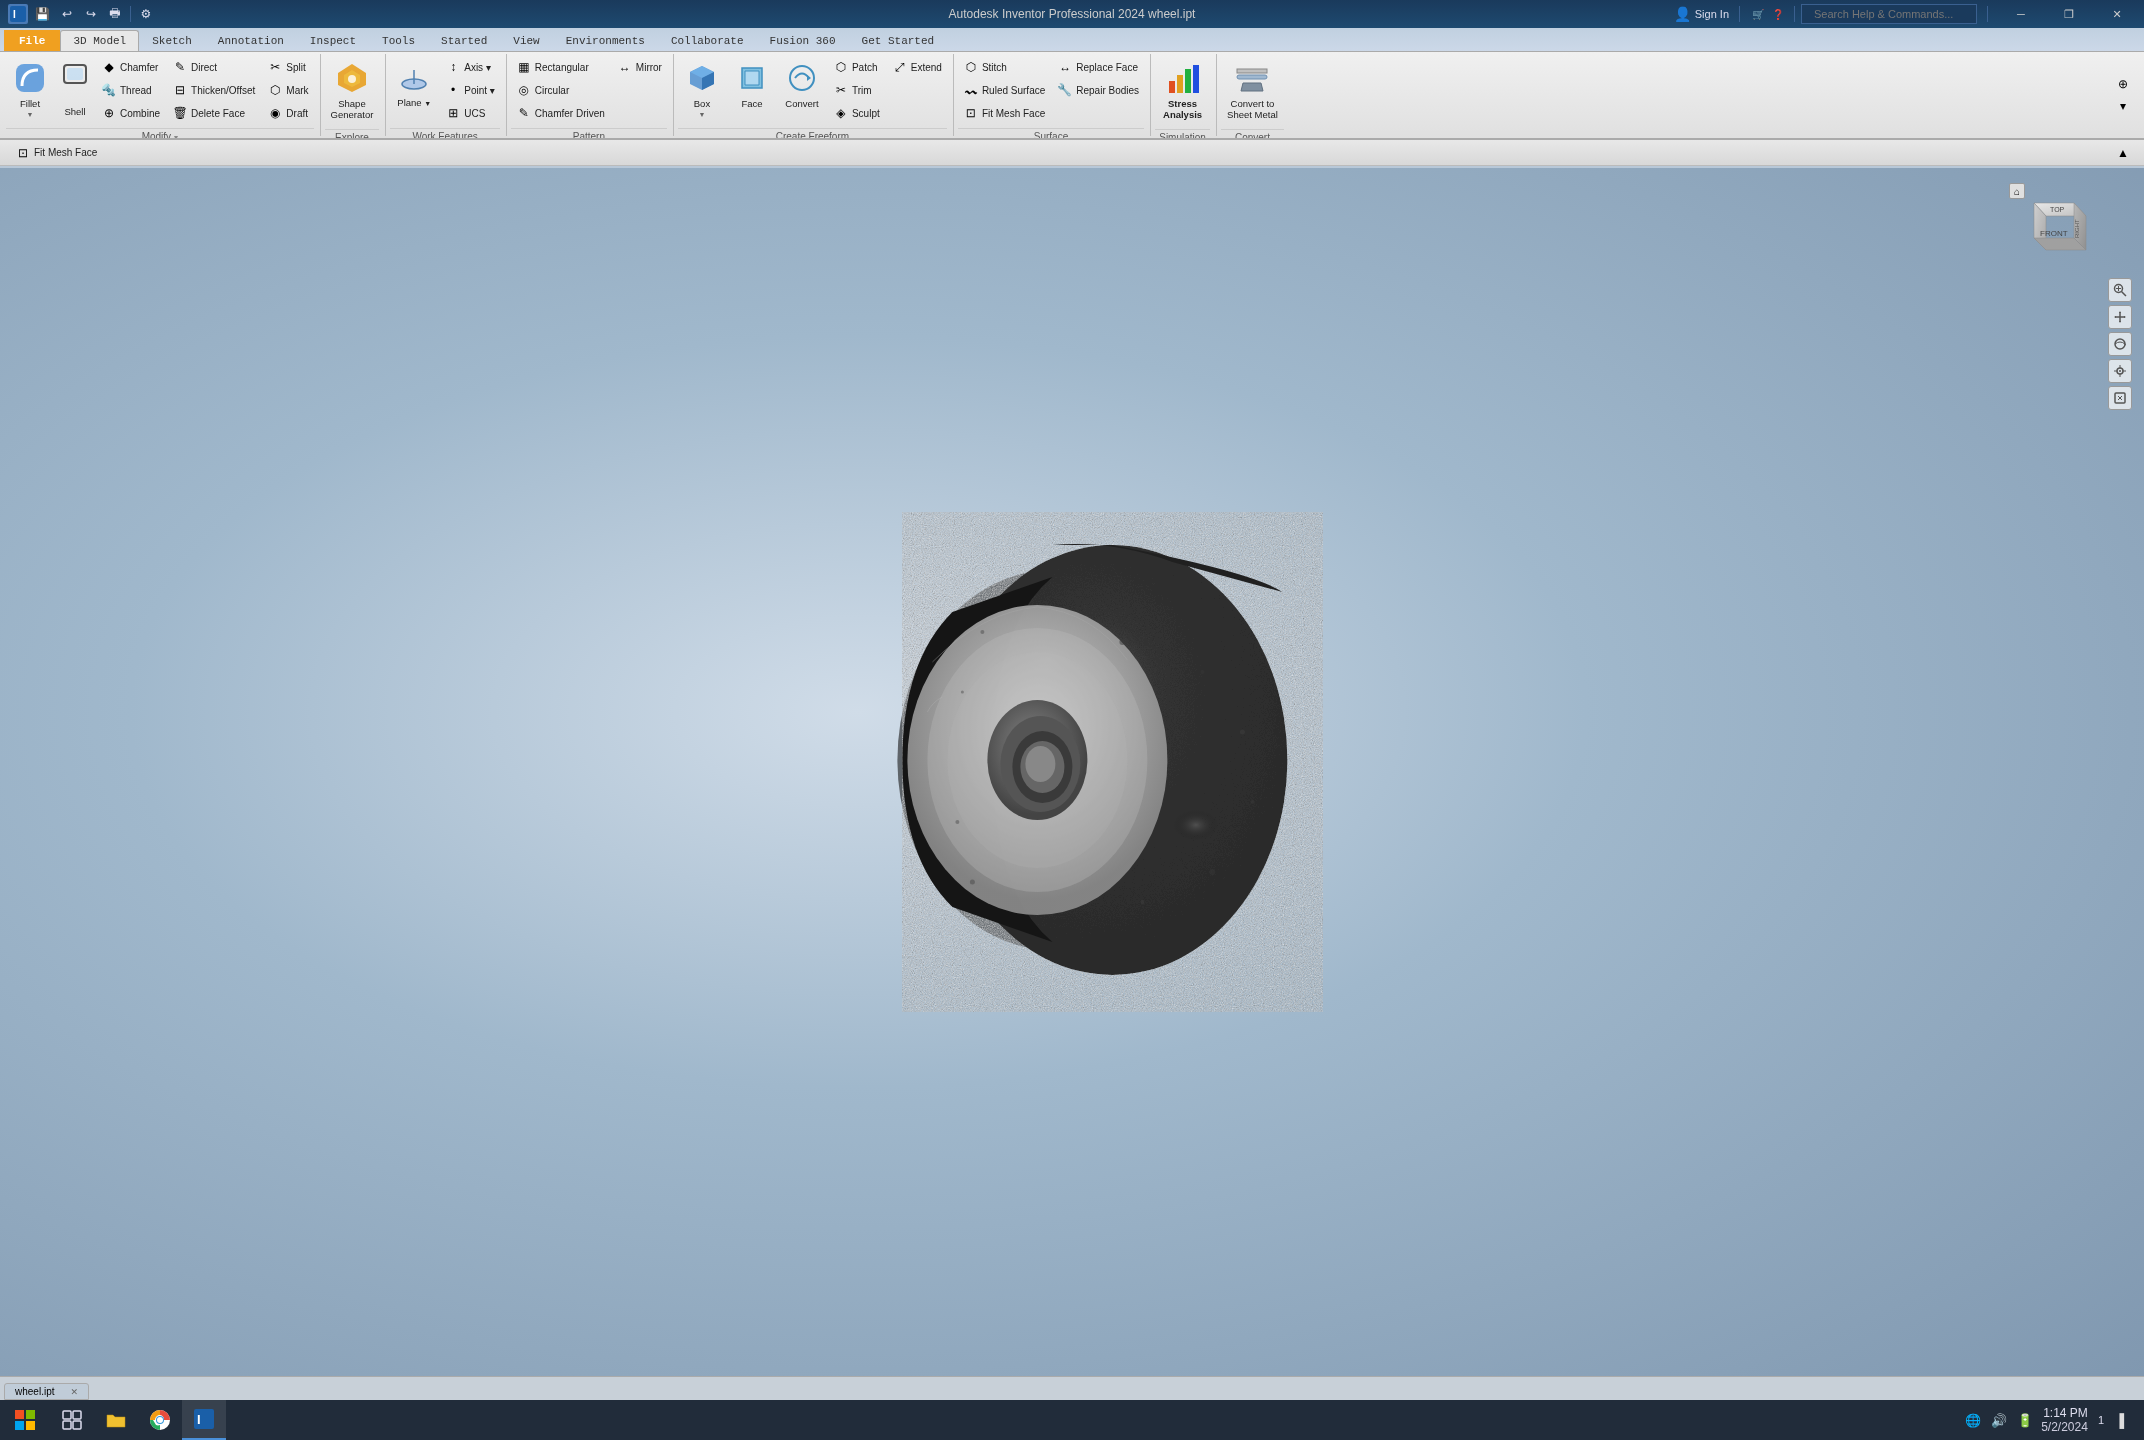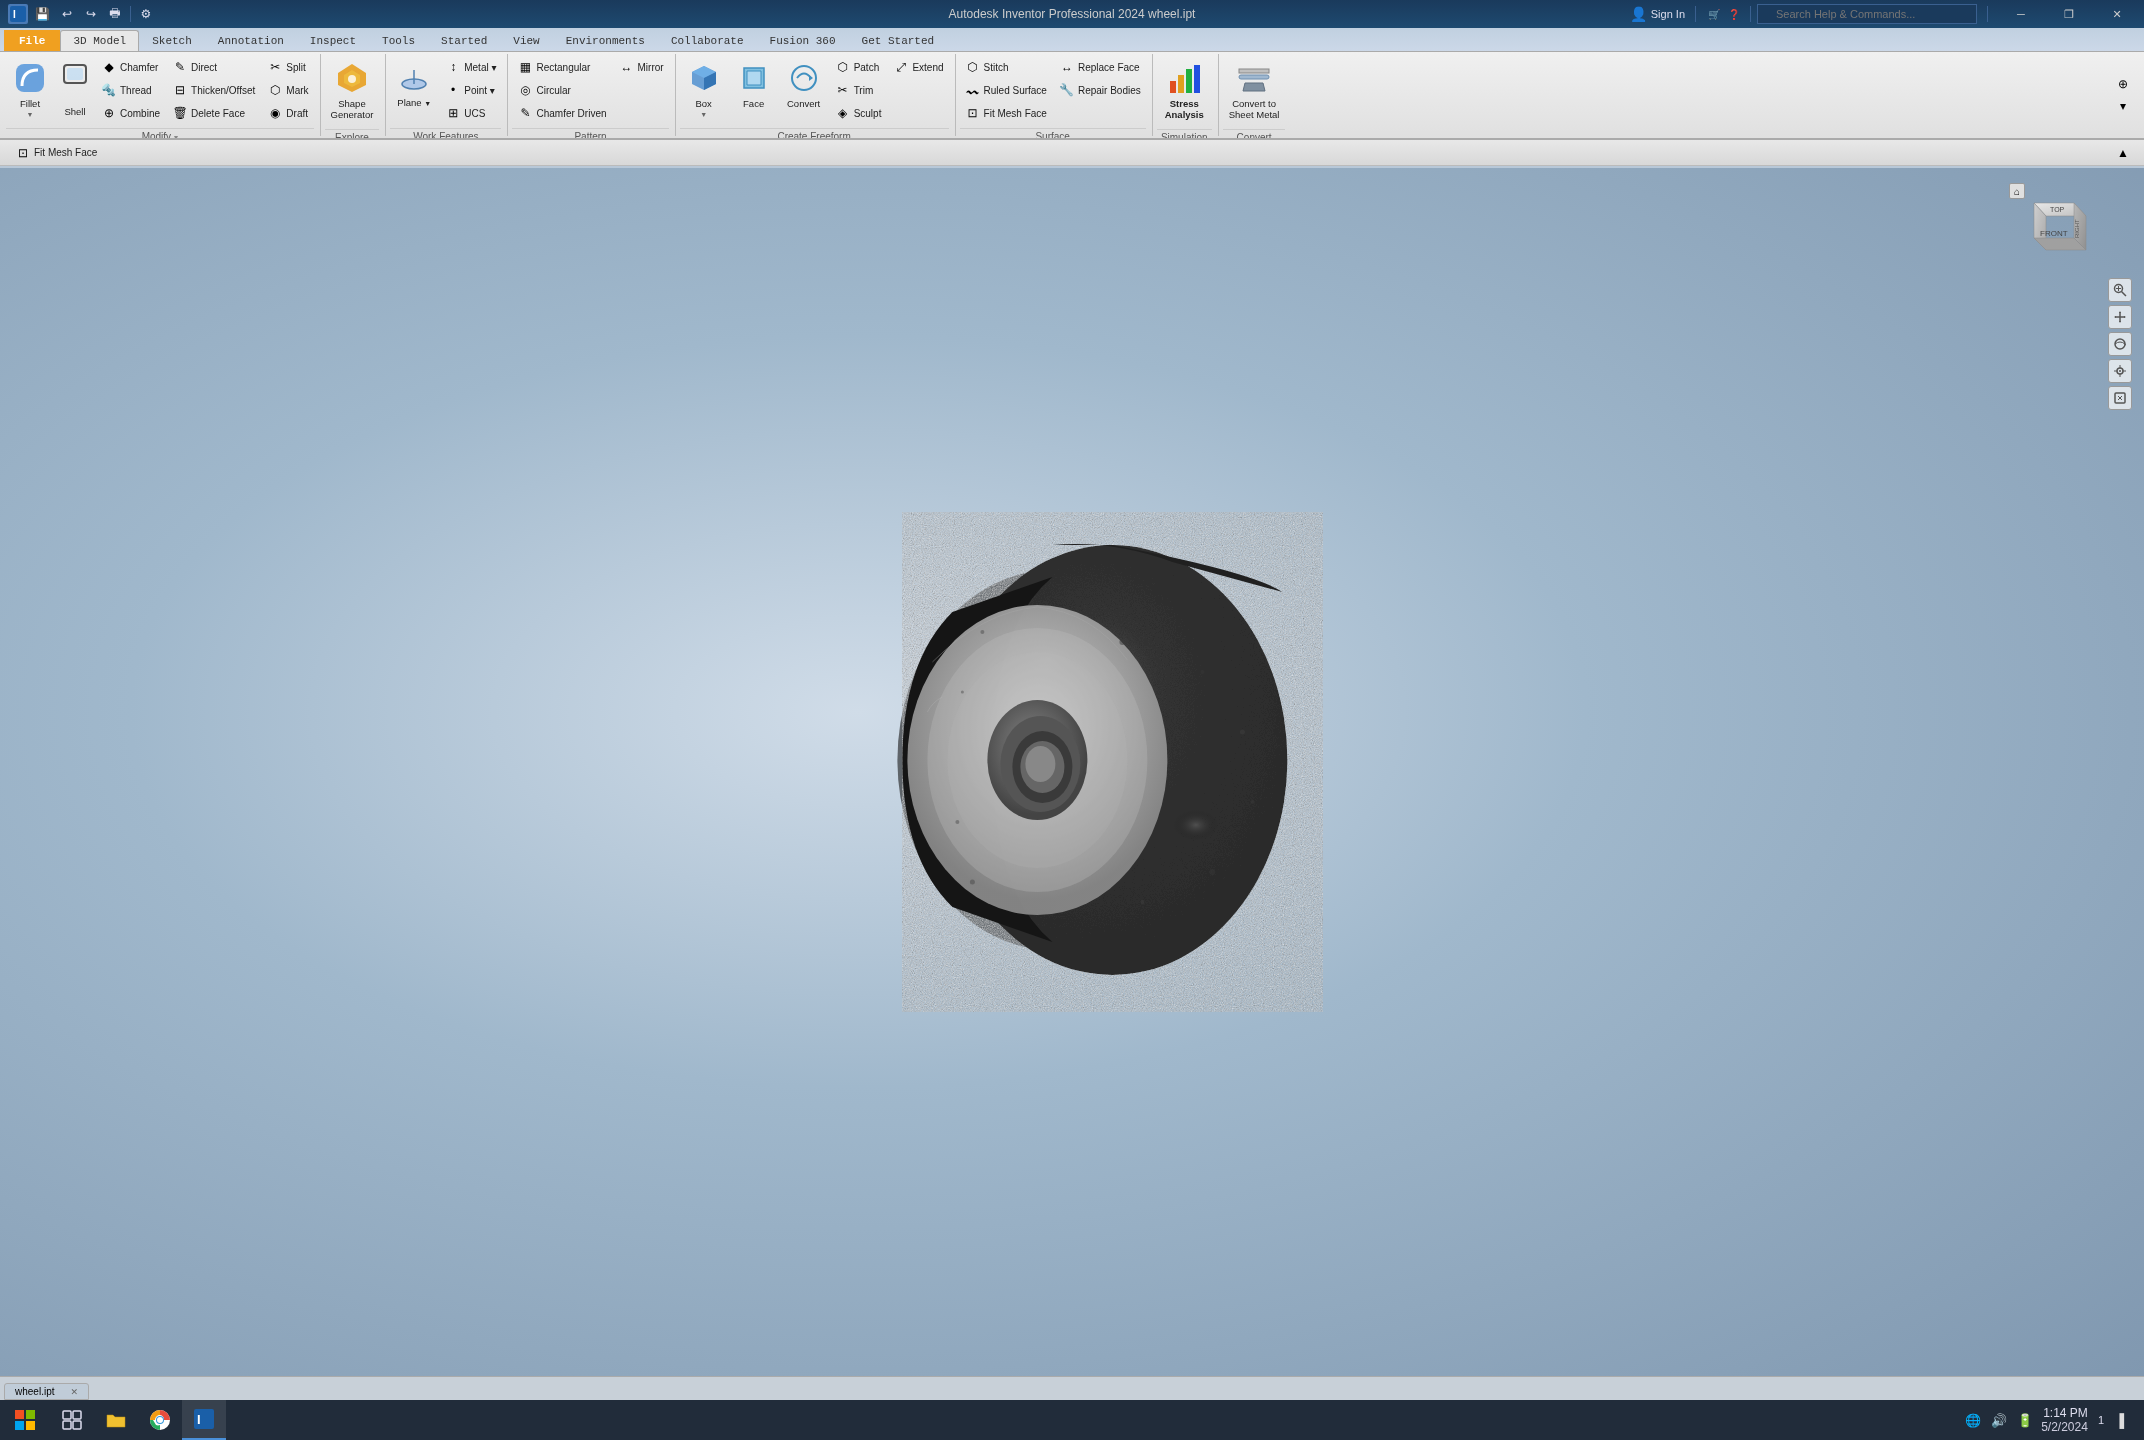--- a/index.html
+++ b/index.html
@@ -9,21 +9,21 @@
     #title-bar {
       width: 100%; height: 28px; background: linear-gradient(to bottom, #1a3a5c, #1e4a70);
       display: flex; align-items: center; position: relative; z-index: 100;
     }
     #title-bar-left { display: flex; align-items: center; gap: 4px; padding-left: 8px; }
     #title-bar-center { position: absolute; left: 50%; transform: translateX(-50%); color: #ccc; font-size: 12px; white-space: nowrap; }
     #title-bar-right { margin-left: auto; display: flex; align-items: center; gap: 2px; padding-right: 4px; }
     .title-icon { width: 20px; height: 20px; background: #4a7ab5; border-radius: 2px; display: flex; align-items: center; justify-content: center; color: white; font-size: 10px; }
     .title-btn { width: 18px; height: 14px; display: flex; align-items: center; justify-content: center; color: #ccc; cursor: pointer; font-size: 10px; }
     .win-btn { width: 46px; height: 28px; display: flex; align-items: center; justify-content: center; color: #ccc; cursor: pointer; font-size: 11px; }
-    .title-search { height: 20px; width: 220px; background: #1a3a5c; border: 1px solid #3a6090; color: #ccc; font-size: 11px; padding: 0 18px; outline: none; }
+    .title-search { height: 20px; width: 176px; background: #1a3a5c; border: 1px solid #3a6090; color: #ccc; font-size: 11px; padding: 0 12px; outline: none; }
     .qa-btn { width: 22px; height: 22px; display: flex; align-items: center; justify-content: center; color: #dde; cursor: pointer; border-radius: 2px; font-size: 12px; }
     .qa-sep { width: 1px; height: 16px; background: #3a6090; margin: 0 2px; }
     .ribbon-tab { padding: 4px 12px; font-size: 11px; color: #333; cursor: pointer; border: 1px solid transparent; border-bottom: none; background: transparent; font-family: Liberation Mono, monospace; }
     #ribbon-content { height: 88px; display: flex; align-items: stretch; padding: 2px 4px; gap: 2px; }
     .ribbon-group { display: flex; flex-direction: column; align-items: stretch; border-right: 1px solid #bbb; padding: 2px 6px 0 2px; min-width: fit-content; }
     .ribbon-group-items { display: flex; align-items: flex-start; gap: 2px; flex: 1; padding-bottom: 2px; }
     .ribbon-group-label { font-size: 10px; color: #555; text-align: center; padding: 2px 0; border-top: 1px solid #ccc; margin-top: 2px; }
     .ribbon-btn-small { display: flex; align-items: center; gap: 3px; padding: 2px 4px; cursor: pointer; border-radius: 2px; border: 1px solid transparent; white-space: nowrap; }
     .ribbon-btn-small .sm-icon { width: 16px; height: 16px; display: flex; align-items: center; justify-content: center; font-size: 12px; }
     .ribbon-btn-small .sm-label { font-size: 10px; color: #222; }
@@ -224,21 +224,21 @@
               <ellipse cx="14" cy="18" rx="12" ry="5" fill="#b0c8e8" stroke="#5080b0" stroke-width="1.5"></ellipse>
               <line x1="14" y1="4" x2="14" y2="18" stroke="#5080b0" stroke-width="1.5"></line>
             </svg>
           </div>
           <div style="font-size:9.5px;color:#222;">Plane <span style="font-size:7px;">▼</span></div>
         </div>
       </div>
       <div class="ribbon-col">
         <div class="ribbon-btn-small">
           <div class="sm-icon">↕</div>
-          <div class="sm-label">Metal ▾</div>
+          <div class="sm-label">Axis ▾</div>
         </div>
         <div class="ribbon-btn-small">
           <div class="sm-icon">•</div>
           <div class="sm-label">Point ▾</div>
         </div>
         <div class="ribbon-btn-small">
           <div class="sm-icon">⊞</div>
           <div class="sm-label">UCS</div>
         </div>
       </div>

